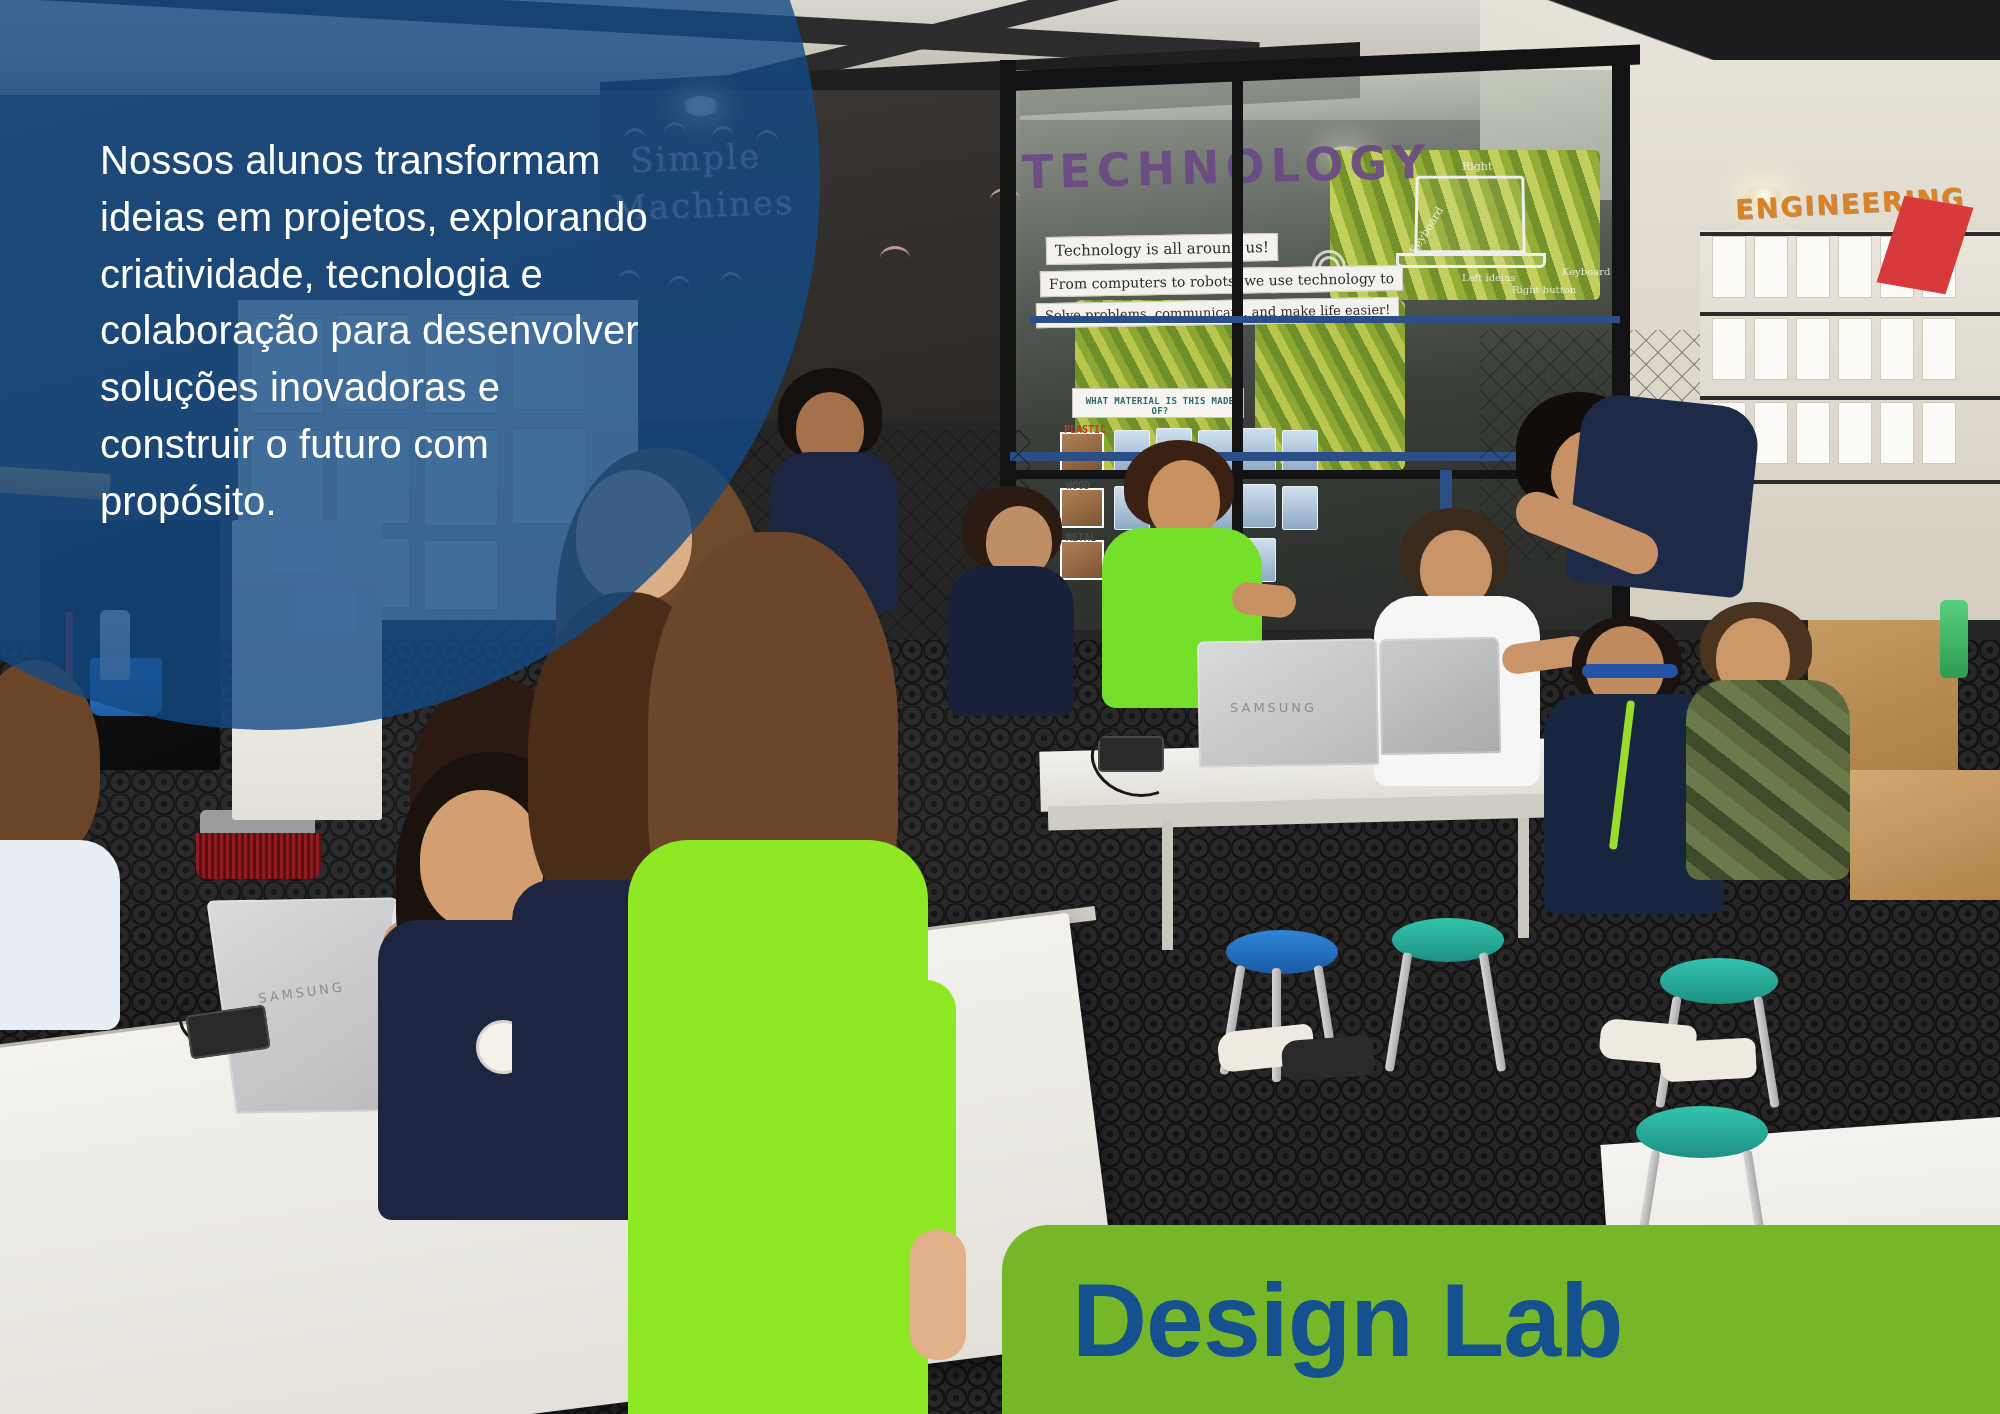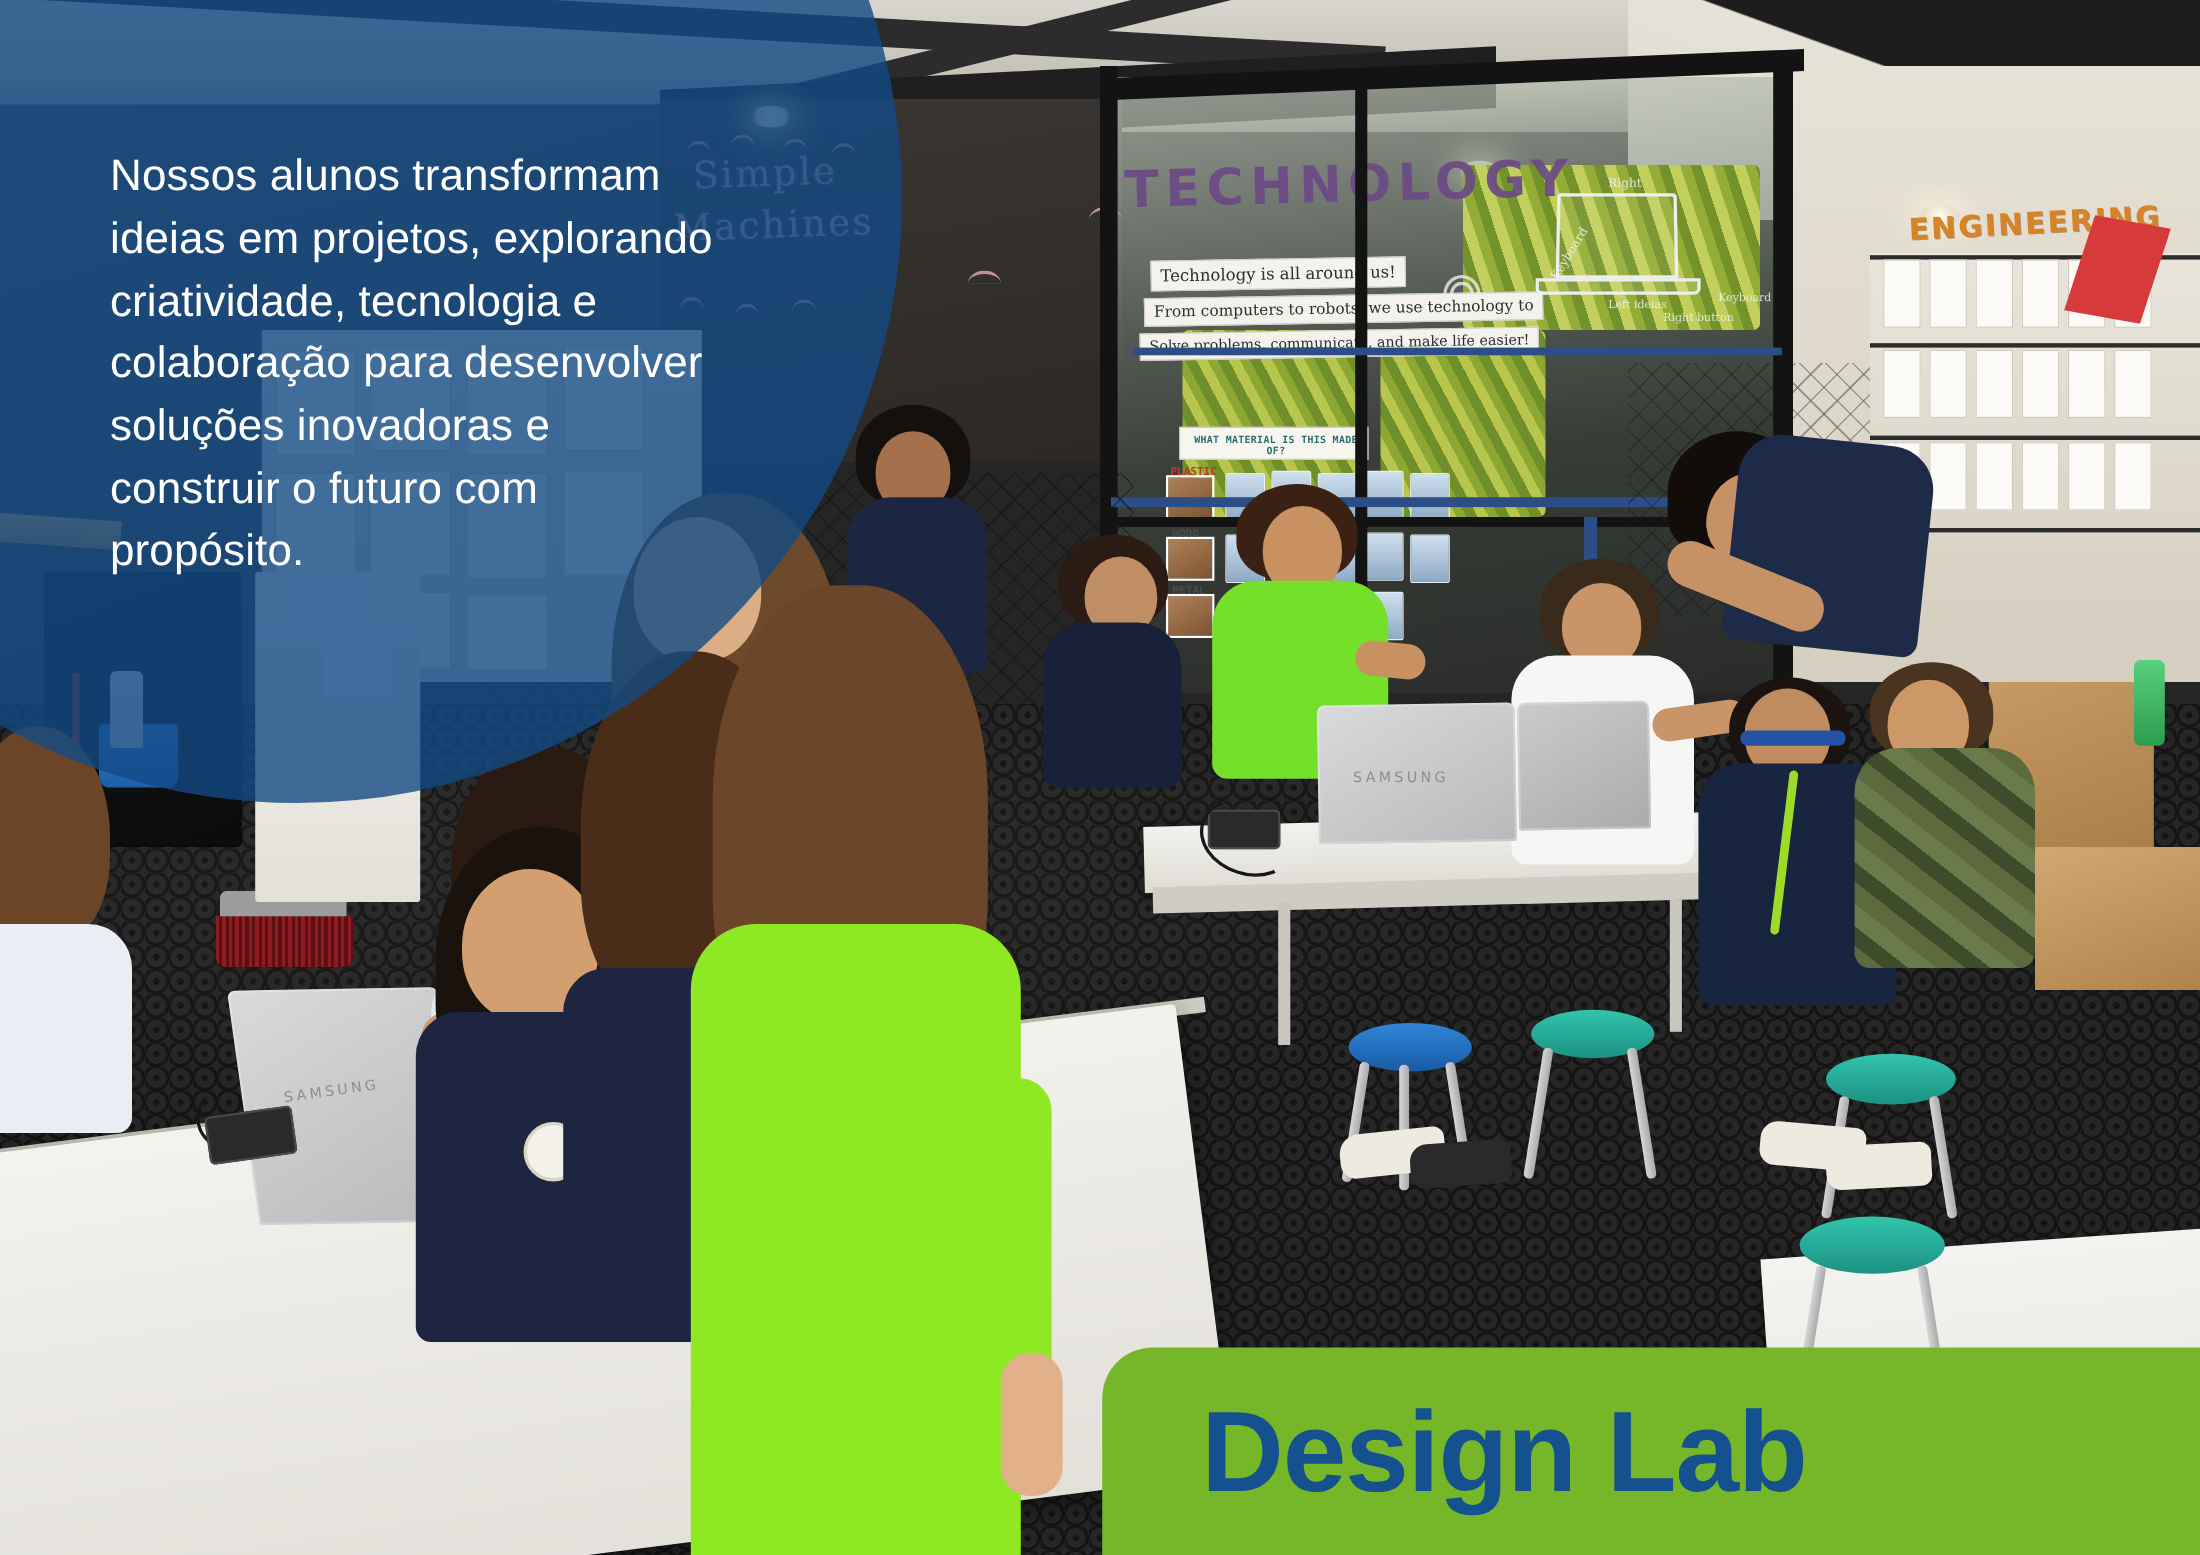--- a/index.html
+++ b/index.html
@@ -210,21 +210,21 @@
         color:#ffffff; font-family:"Liberation Sans", sans-serif;
         font-size:40px; line-height:1.42; font-weight:400;
         letter-spacing:.1px; }
 
   
   .banner { position:absolute; left:1002px; top:1225px; width:998px; height:189px;
         background:#76b72a; border-top-left-radius:46px;
         display:flex; align-items:center; }
   .banner-title { font-family:"Liberation Sans", sans-serif; font-weight:bold;
         font-size:104px; color:#15508f; letter-spacing:-1px;
-        margin-left:90px; line-height:1; }
+        margin-left:70px; line-height:1; }
 </style>
 </head>
 <body>
 
 <div class="stage">
 
   <div class="photo">
 
     <div class="ceiling"></div>
     <div class="ceiling-beam cb1"></div>

